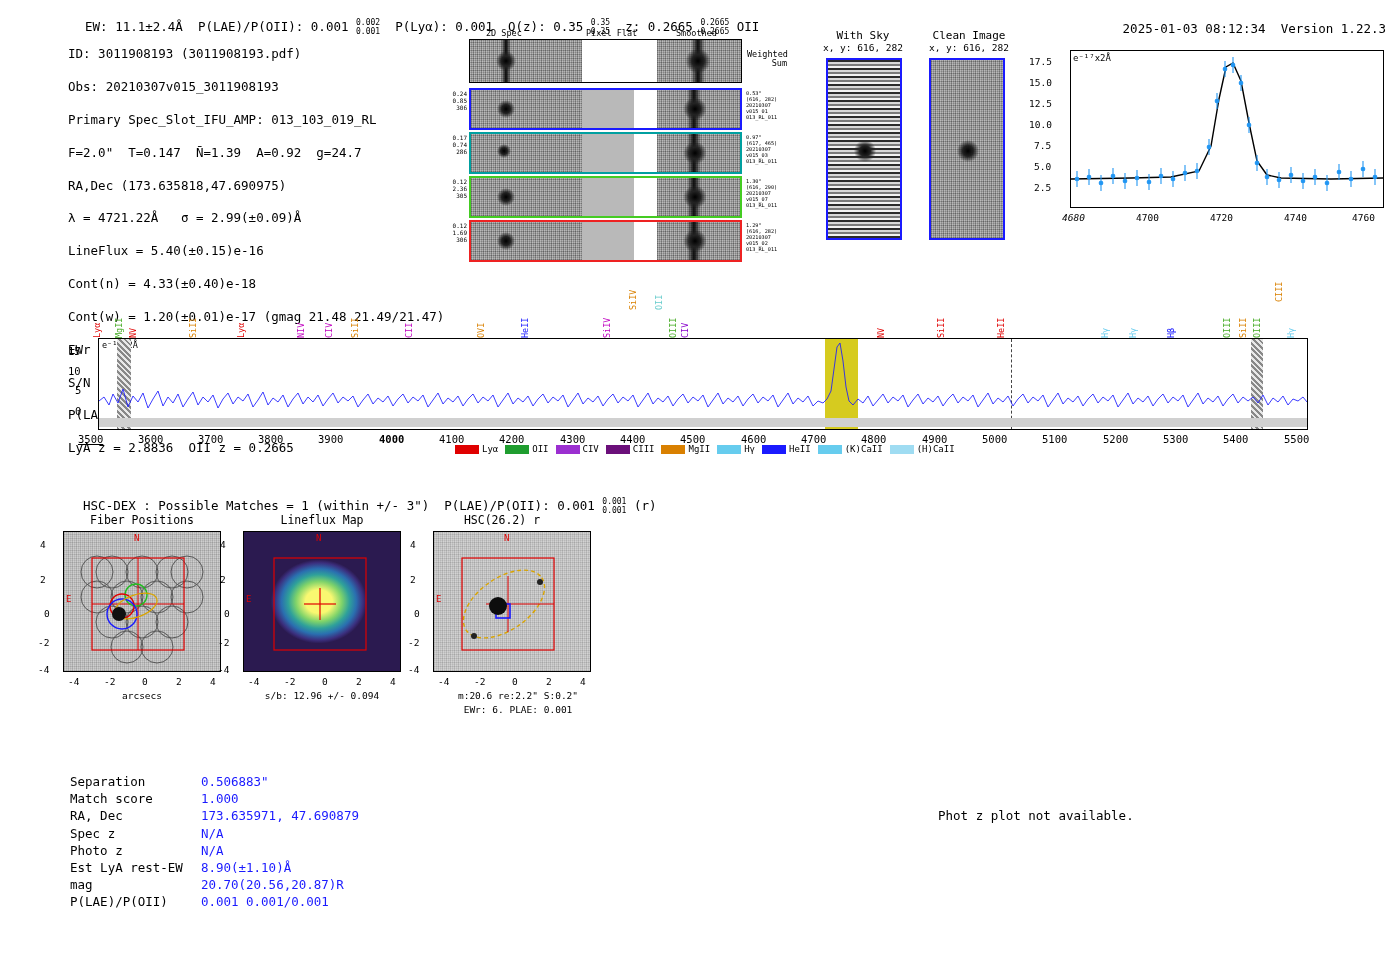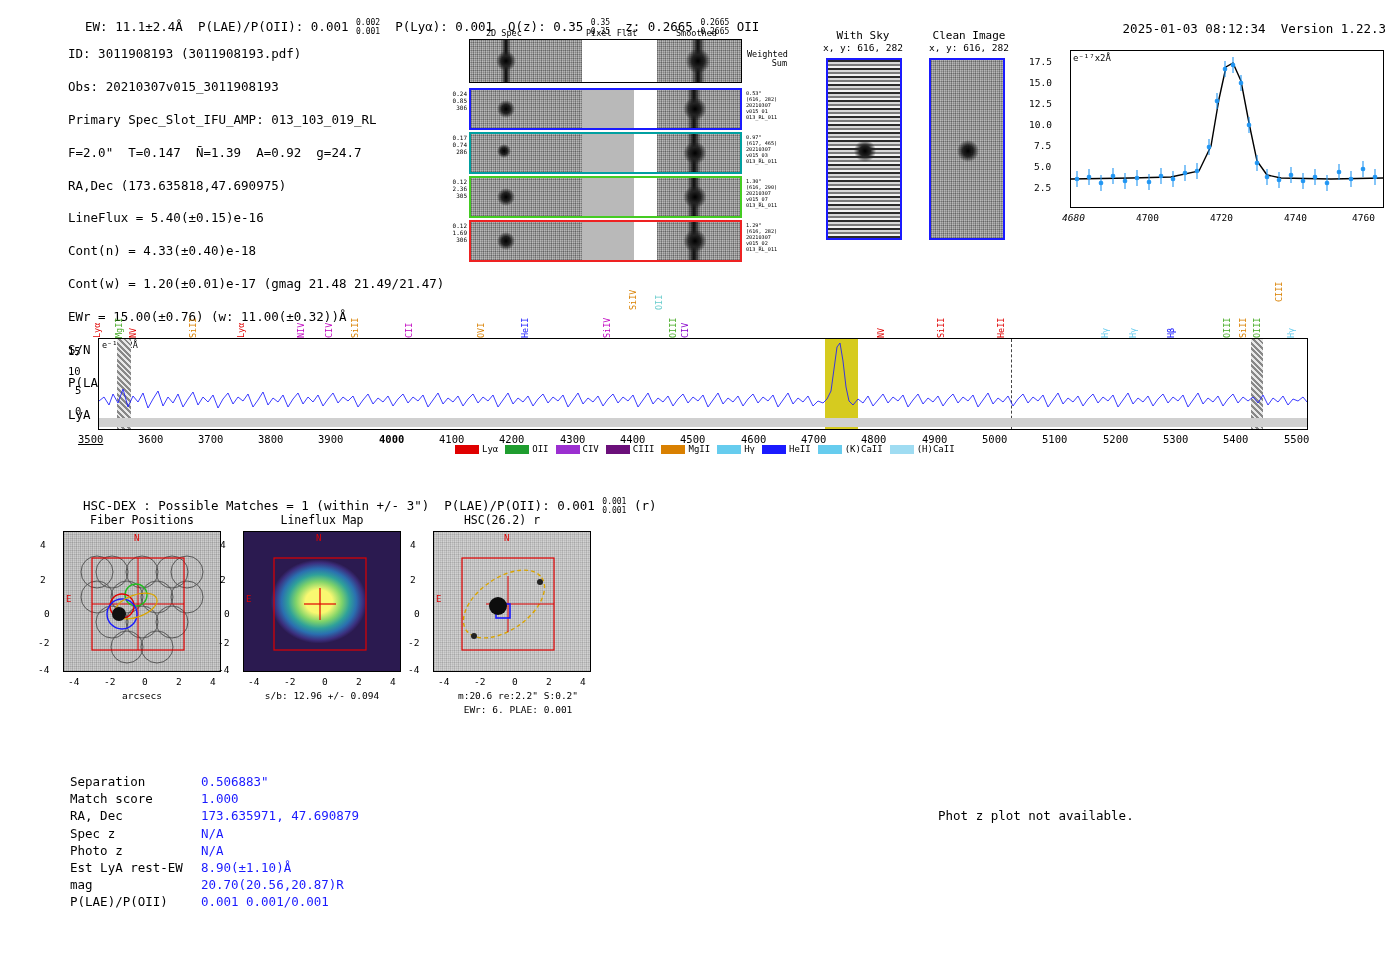--- a/index.html
+++ b/index.html
@@ -95,20 +95,21 @@
 <div class="abs" id="top-right">
   <span>2025-01-03 08:12:34</span>  <span>Version 1.22.3</span>
 </div>
 
 <div class="abs" id="info-block">
 <div>ID: 3011908193 (3011908193.pdf)</div>
 <div>Obs: 20210307v015_3011908193</div>
 <div>Primary Spec_Slot_IFU_AMP: 013_103_019_RL</div>
 <div>F=2.0"  T=0.147  N̄=1.39  A=0.92  g=24.7</div>
 <div>RA,Dec (173.635818,47.690975)</div>
+<div>λ = 4721.22Å   σ = 2.99(±0.09)Å</div>
 <div>LineFlux = 5.40(±0.15)e-16</div>
 <div>Cont(n) = 4.33(±0.40)e-18</div>
 <div>Cont(w) = 1.20(±0.01)e-17 (gmag 21.48 21.49/21.47)</div>
 <div>EWr = 15.00(±0.76) (w: 11.00(±0.32))Å</div>
 <div>S/N = 27.8(±0.3)   χ² = 1.0(±0.2)</div>
 <div>P(LAE)/P(OII): 0.003 0.004/0.003 (w: 0.001 0.001/0.001)</div>
 <div>LyA z = 2.8836  OII z = 0.2665</div>
 </div>
 
 <div class="abs" id="spec2d">

